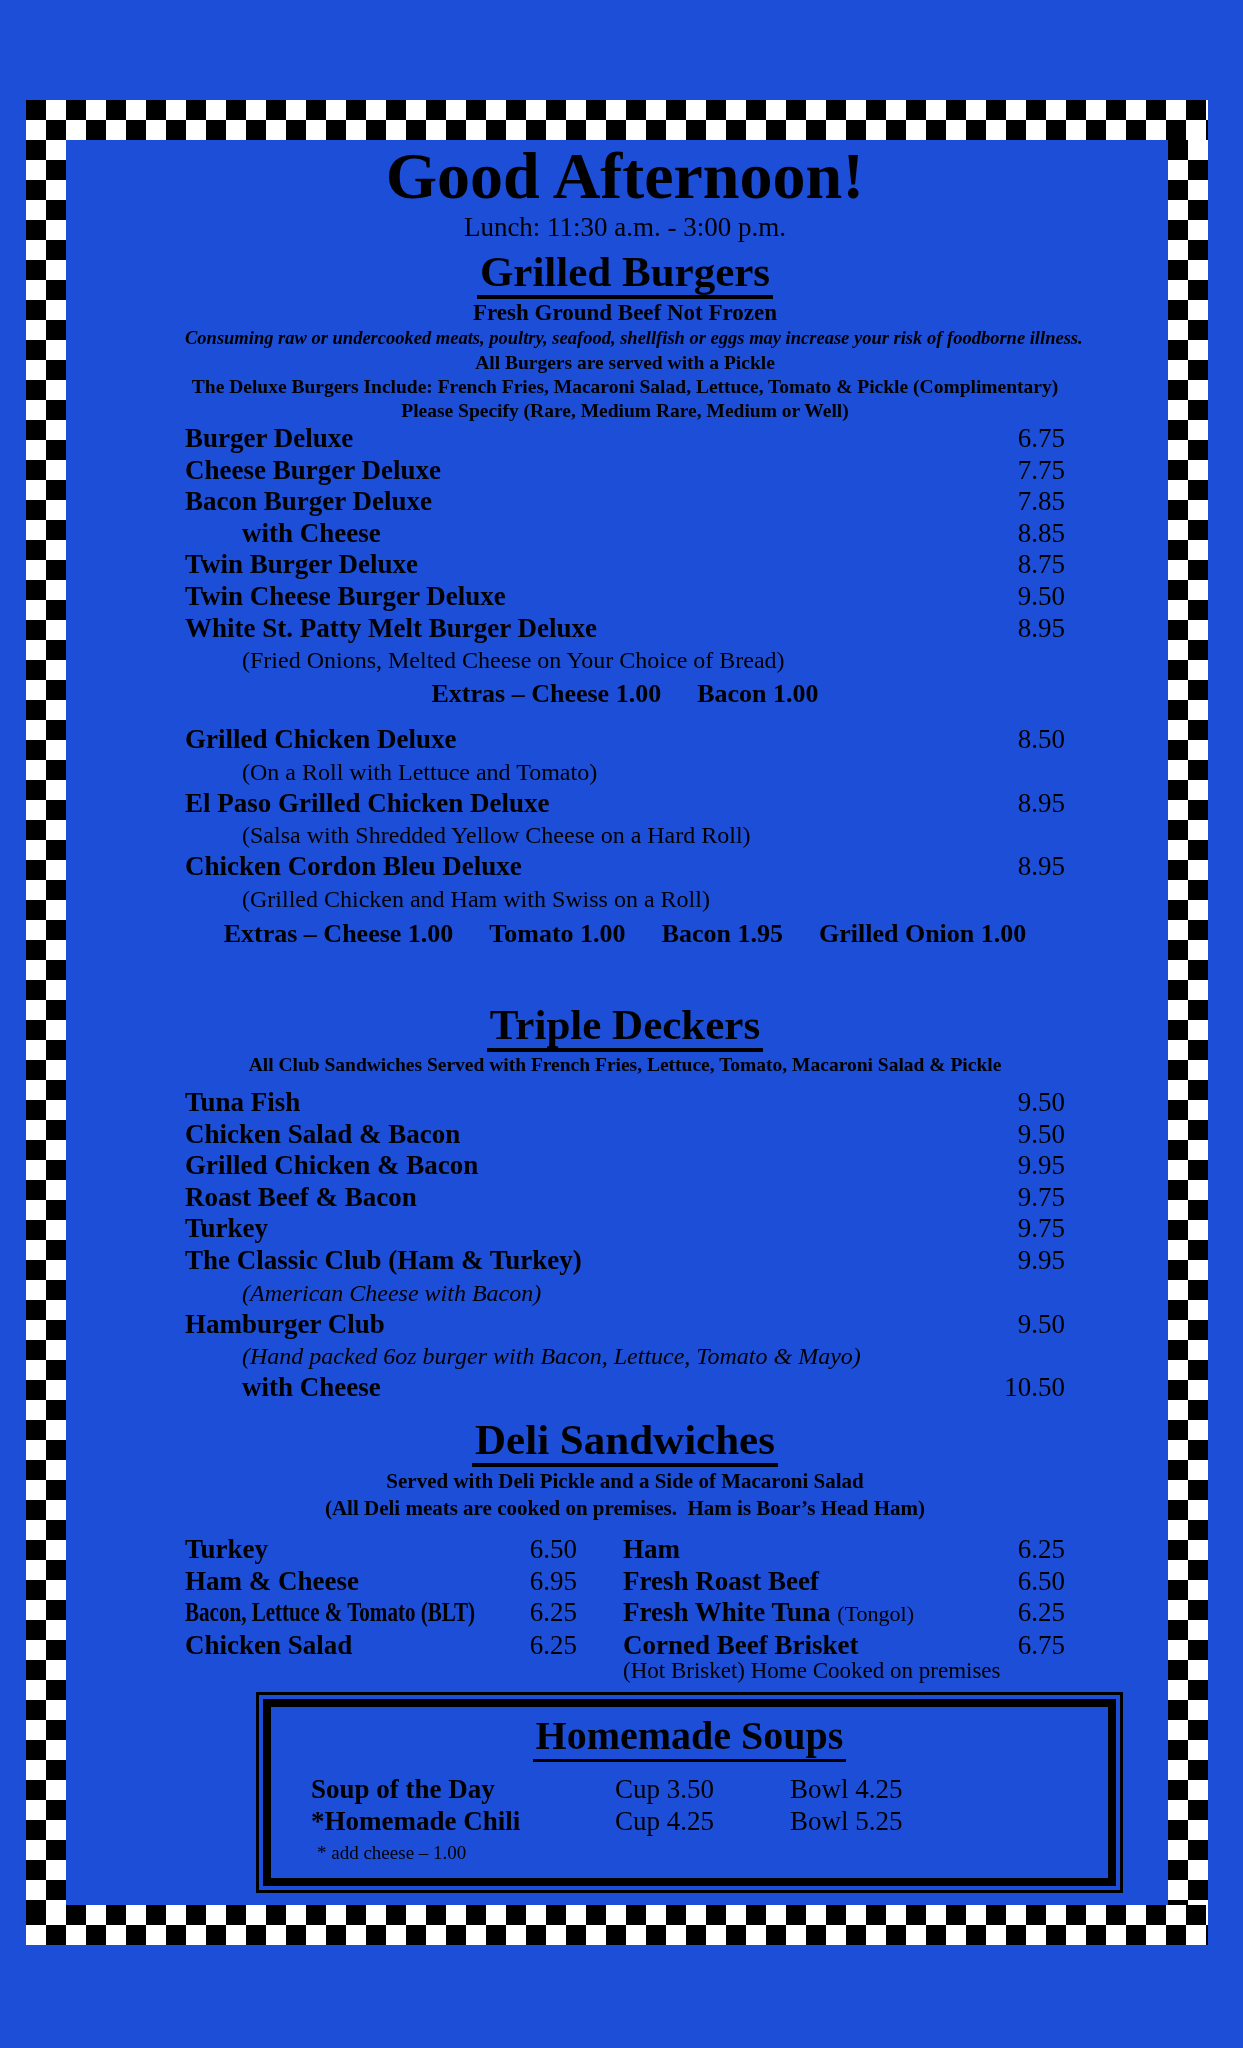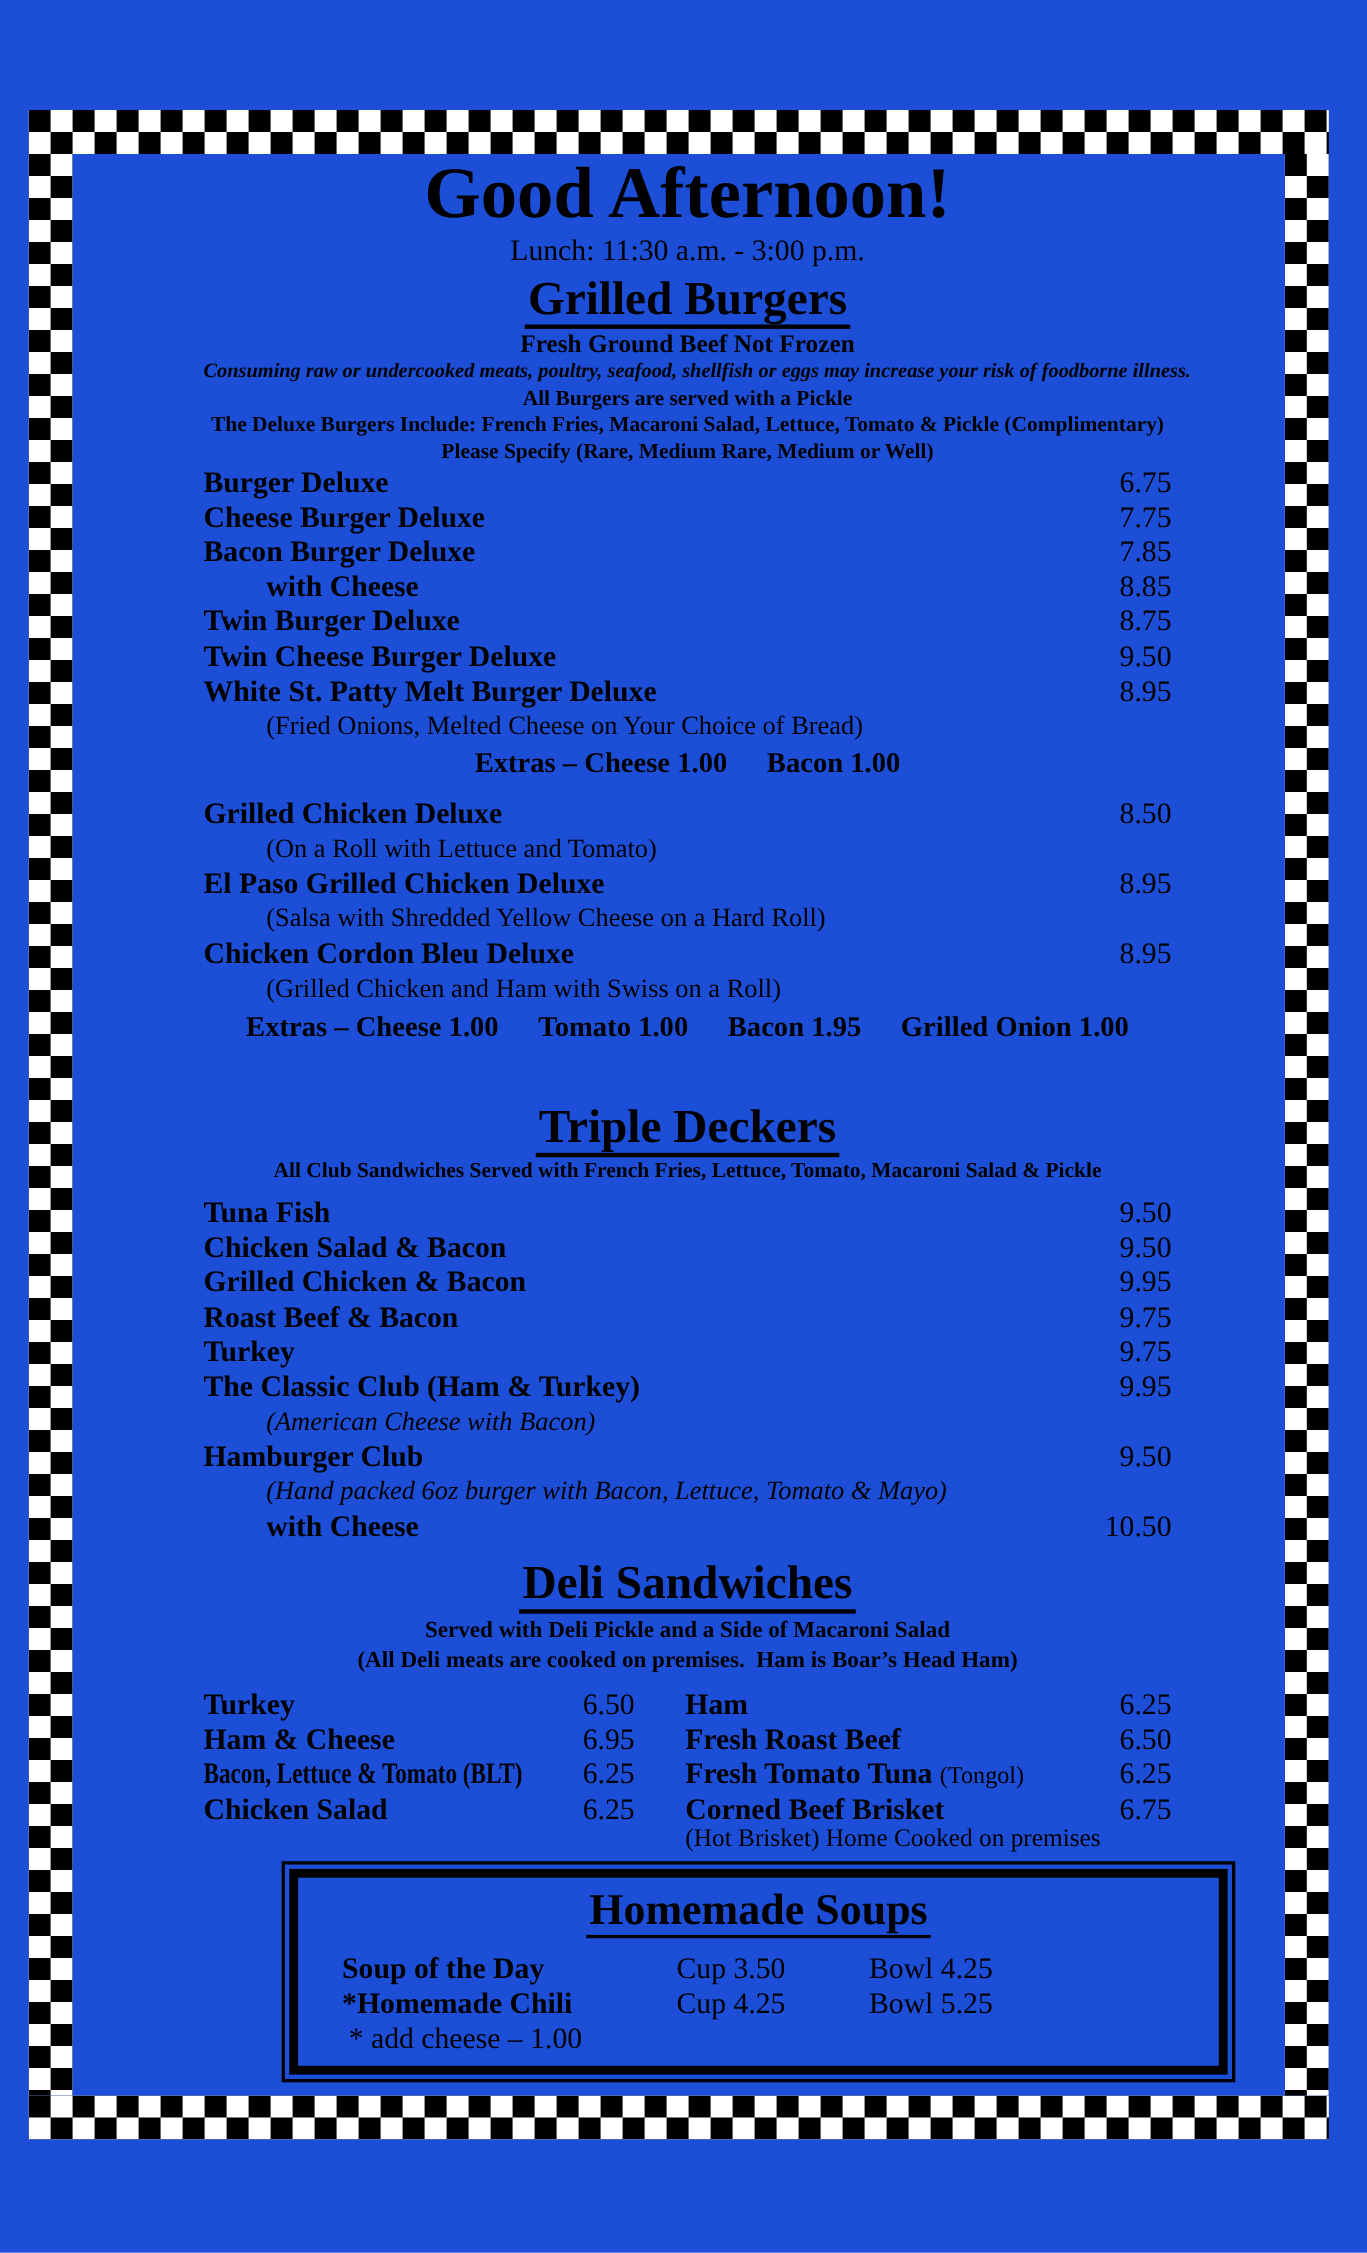--- a/index.html
+++ b/index.html
@@ -68,21 +68,21 @@
   .soup-head { text-align:center; margin-top:8px; line-height:46px; height:50px; }
   .soup-head span {
     display:inline-block; font-size:40px; font-weight:700; line-height:42px;
     border-bottom:3px solid #000; padding:0 3px 2px; white-space:nowrap;
   }
   .soup-rows { margin-top:8px; }
   .soup-row { position:relative; font-size:27px; line-height:32px; padding-left:40px; white-space:nowrap; }
   .soup-row .nm { font-weight:700; }
   .soup-row .cup { position:absolute; left:344px; top:0; font-weight:400; }
   .soup-row .bowl { position:absolute; left:519px; top:0; font-weight:400; }
-  .soup-foot { font-size:27px; line-height:26px; padding-left:46px; margin-top:3px; white-space:nowrap; }
+  .soup-foot { font-size:19px; line-height:26px; padding-left:46px; margin-top:3px; white-space:nowrap; }
 </style>
 </head>
 <body>
 
 <div class="page">
 
   <div class="checker checker-top"></div>
   <div class="checker checker-bottom"></div>
   <div class="checker checker-left"></div>
   <div class="checker checker-right"></div>
@@ -141,21 +141,21 @@
   <div class="content" style="top:1418px" id="sec-deli">
       <div class="sec-head"><span>Deli Sandwiches</span></div>
       <div class="dnote">Served with Deli Pickle and a Side of Macaroni Salad</div>
       <div class="dnote">(All Deli meats are cooked on premises.&nbsp; Ham is Boar’s Head Ham)</div>
       <div class="items deli-grid">
         <div class="item"><span class="nm">Turkey</span><span class="pr">6.50</span></div>
         <div class="item"><span class="nm">Ham</span><span class="pr">6.25</span></div>
         <div class="item"><span class="nm">Ham &amp; Cheese</span><span class="pr">6.95</span></div>
         <div class="item"><span class="nm">Fresh Roast Beef</span><span class="pr">6.50</span></div>
         <div class="item cond"><span class="nm">Bacon, Lettuce &amp; Tomato (BLT)</span><span class="pr">6.25</span></div>
-        <div class="item"><span class="nm">Fresh Tomato Tuna</span> <span class="sfx">(Tongol)</span><span class="pr">6.25</span></div>
+        <div class="item"><span class="nm">Fresh White Tuna</span> <span class="sfx">(Tongol)</span><span class="pr">6.25</span></div>
         <div class="item"><span class="nm">Chicken Salad</span><span class="pr">6.25</span></div>
         <div class="item"><span class="nm">Corned Beef Brisket</span><span class="pr">6.75</span></div>
       </div>
     </div>
 
   <div class="brisket">(Hot Brisket) Home Cooked on premises</div>
 
   <div class="soups">
     <div class="soups-inner">
       <div class="sec-head soup-head">

